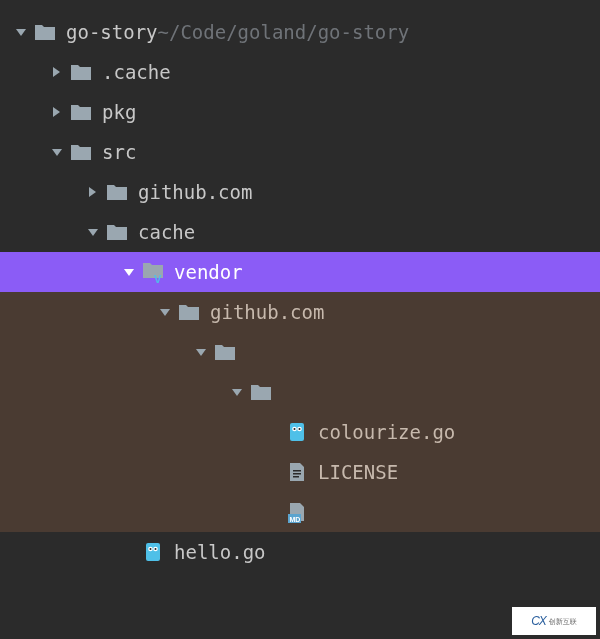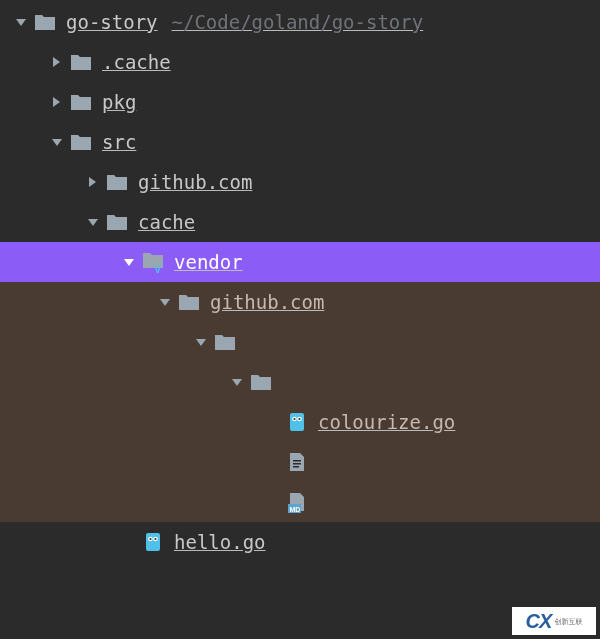--- a/index.html
+++ b/index.html
@@ -7,22 +7,21 @@
     width: 600px;
     height: 639px;
     background: #2b2b2b;
     font-family: "Menlo", "Consolas", monospace;
     font-size: 19px;
     color: #bababa;
     overflow: hidden;
     position: relative;
   }
   .tree {
-    padding-top: 2px;
-    text-decoration: underline;
+    padding-top: 12px;
   }
   .row {
     display: flex;
     align-items: center;
     height: 40px;
     white-space: nowrap;
     cursor: pointer;
   }
   .row.selected {
     background: #8b5cf6;
@@ -47,37 +46,37 @@
     display: inline-flex;
     align-items: center;
     justify-content: center;
     flex: 0 0 22px;
     margin-right: 10px;
   }
   .icon svg { display: block; }
   .label { color: #c8c8c8; }
   .row.selected .label { color: #ffffff; }
   .row.vendor-scope .label { color: #c7b9ad; }
-  .path-hint { color: #6f7378; margin-left: 14px; }
+  .path-hint { color: #6f7378; }
   .indent { display: inline-block; flex-shrink: 0; }
   .watermark {
     position: absolute;
     right: 4px;
     bottom: 4px;
     width: 84px;
     height: 28px;
     background: #ffffff;
     display: flex;
     align-items: center;
     justify-content: center;
     font-family: Arial, sans-serif;
   }
   .watermark .wm-cx {
-    font-size: 20px;
-    font-weight: bold;
+    font-size: 12px;
+    font-weight: normal;
     font-style: italic;
     color: #2a5f9e;
     letter-spacing: -1px;
   }
   .watermark .wm-text {
     font-size: 7px;
     color: #666;
     margin-left: 3px;
     line-height: 1;
   }
@@ -289,20 +288,21 @@
     <span class="label">colourize.go</span>
   </div>
 
   <div class="row vendor-scope">
     <span class="indent" style="width:286px"></span>
     <span class="icon">
         <svg width="22" height="22">
           <use href="#text-file"></use>
         </svg>
       </span>
+    <span class="label">LICENSE</span>
   </div>
 
   <div class="row vendor-scope">
     <span class="indent" style="width:286px"></span>
     <span class="icon">
         <svg width="22" height="22">
           <use href="#md-file"></use>
         </svg>
       </span>
   </div>

